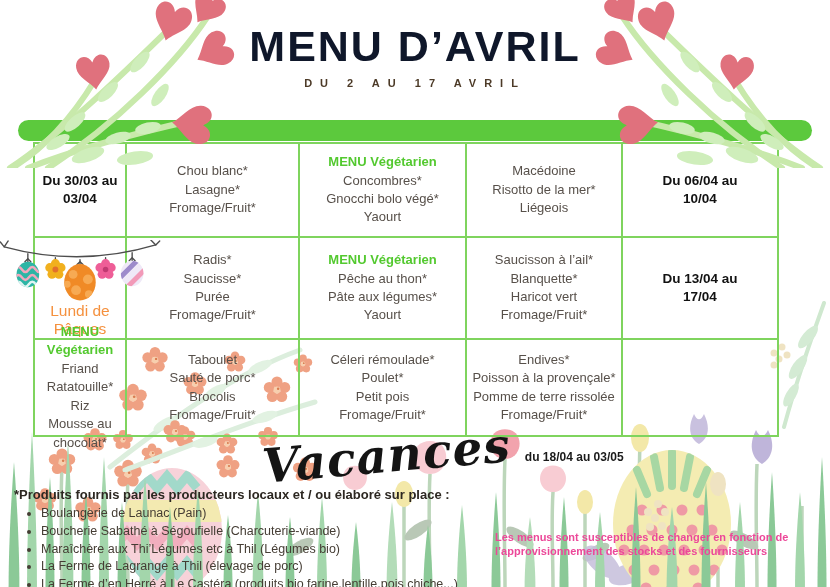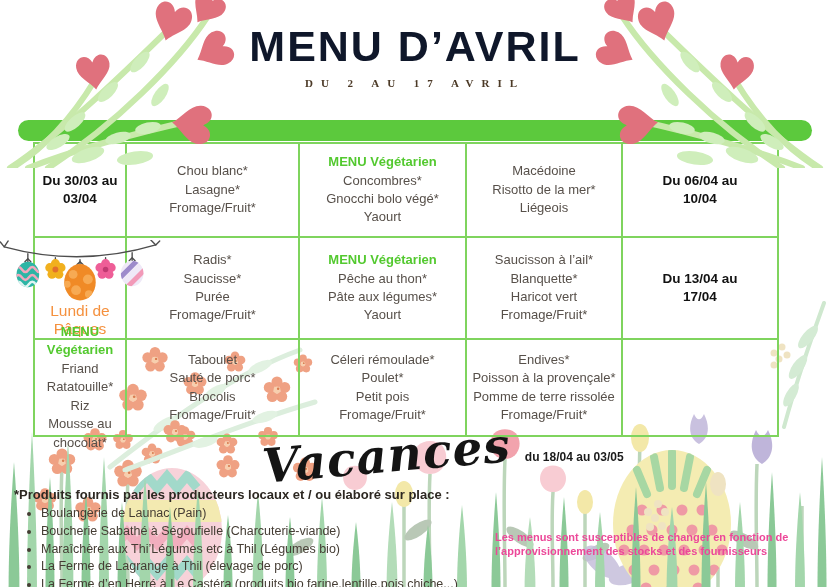--- a/index.html
+++ b/index.html
@@ -6,21 +6,21 @@
   .page{position:relative;width:830px;height:587px;background:#ffffff;overflow:hidden;
         font-family:"Liberation Sans",sans-serif;}
   .layer0{position:absolute;z-index:0;}
   .layer1{position:absolute;z-index:1;}
   .layer2{position:absolute;z-index:2;}
   .layer3{position:absolute;z-index:3;}
 
   .title{left:0;top:22px;width:100%;text-align:center;font-size:43px;font-weight:800;
          letter-spacing:2px;color:#0f172a;}
   .subtitle{left:0;top:77px;width:100%;text-align:center;font-size:11px;font-weight:700;
-            letter-spacing:8px;color:#4c3a27;font-family:Liberation Serif, serif;}
+            letter-spacing:8px;color:#4c3a27;}
   .green-bar{left:18px;top:120px;width:794px;height:21px;border-radius:11px;background:#5cc93d;}
 
   .menu-table{left:33px;top:142px;width:746px;height:295px;display:grid;box-sizing:border-box;
               grid-template-columns:92px 173px 167px 156px 154px;
               grid-template-rows:94px 102px 95px;
               border:2px solid #7fd45e;background:transparent;}
   .cell{display:flex;flex-direction:column;justify-content:center;align-items:center;
         text-align:center;padding:0 2px;box-sizing:border-box;
         border-right:2px solid #7fd45e;border-bottom:2px solid #7fd45e;}
   .menu-table > :nth-child(5n){border-right:none;}

